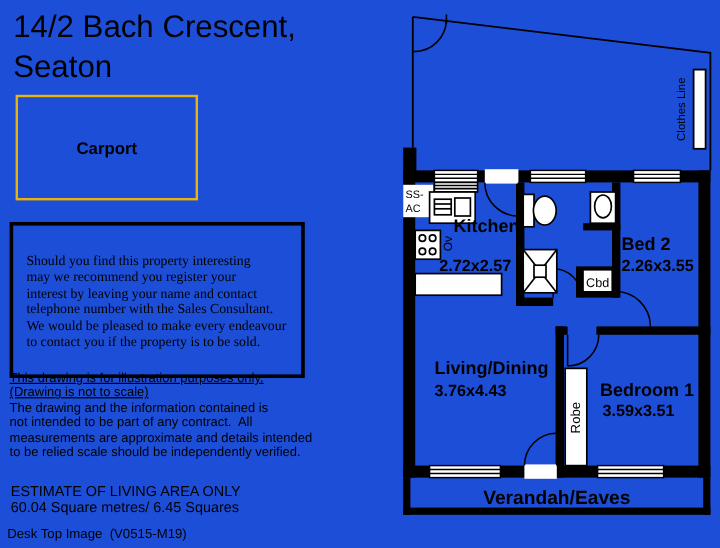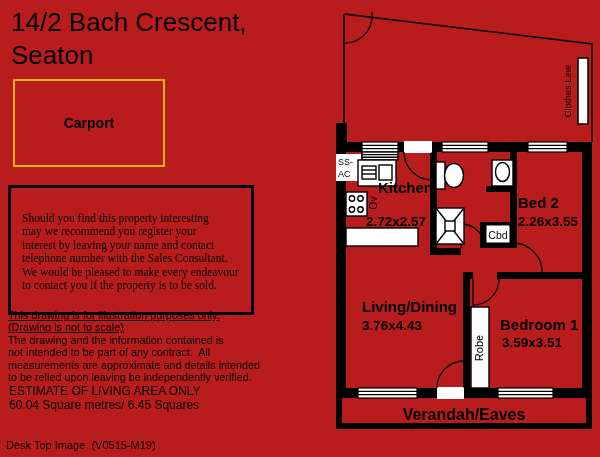--- a/index.html
+++ b/index.html
@@ -1,28 +1,28 @@
 <!DOCTYPE html>
 <html><head>
 <meta charset="utf-8">
 <style>
   html,body{margin:0;padding:0;background:#888;}
-  #canvas{position:relative;width:600px;height:457px;background:#b91c1c;overflow:hidden;
+  #canvas{position:relative;width:600px;height:457px;background:#1d4ed8;overflow:hidden;
           font-family:"Liberation Sans",sans-serif;color:#000;}
   .abs{position:absolute;}
   #title{left:11px;top:6px;font-size:26px;line-height:33px;letter-spacing:0px;}
   #carport-box{left:13px;top:79px;width:148px;height:84px;border:2px solid #eab308;
                display:flex;align-items:center;justify-content:center;}
   #carport-box .lbl{font-weight:bold;font-size:14px;}
   #notice-box{left:8px;top:185px;width:229px;height:100px;border:3px solid #000;
               font-family:"Liberation Serif",serif;font-size:11.5px;line-height:13.4px;
               padding:24px 0 0 11px;}
   #disclaimer{left:8px;top:309px;font-size:10.8px;line-height:12.4px;}
   #disclaimer .u{text-decoration:underline;}
-  #estimate{left:9px;top:385px;font-size:12px;line-height:13.5px;}
+  #estimate{left:9px;top:403px;font-size:12px;line-height:13.5px;}
   #footer{left:6px;top:439px;font-size:11px;white-space:pre;}
   .pre{white-space:pre;}
   svg text{font-family:"Liberation Sans",sans-serif;fill:#000;}
   svg .room{font-weight:bold;font-size:15px;}
   svg .dims{font-weight:bold;font-size:13.5px;}
   svg .small{font-size:9px;}
 </style>
 </head>
 <body>
 
@@ -45,21 +45,21 @@
     <div>We would be pleased to make every endeavour</div>
     <div>to contact you if the property is to be sold.</div>
   </div>
 
   <div id="disclaimer" class="abs">
     <div class="u pre">This drawing is for illustration purposes only.</div>
     <div class="u pre">(Drawing is not to scale)</div>
     <div class="pre">The drawing and the information contained is</div>
     <div class="pre">not intended to be part of any contract.  All</div>
     <div class="pre">measurements are approximate and details intended</div>
-    <div class="pre">to be relied upon leaving be independently verified.</div>
+    <div class="pre">to be relied scale should be independently verified.</div>
   </div>
 
   <div id="estimate" class="abs">
     <div>ESTIMATE OF LIVING AREA ONLY</div>
     <div>60.04 Square metres/ 6.45 Squares</div>
   </div>
 
   <div id="footer" class="abs">Desk Top Image  (V0515-M19)</div>
 
   <svg class="abs" style="left:0;top:0" width="600" height="457" viewBox="0 0 600 457">

